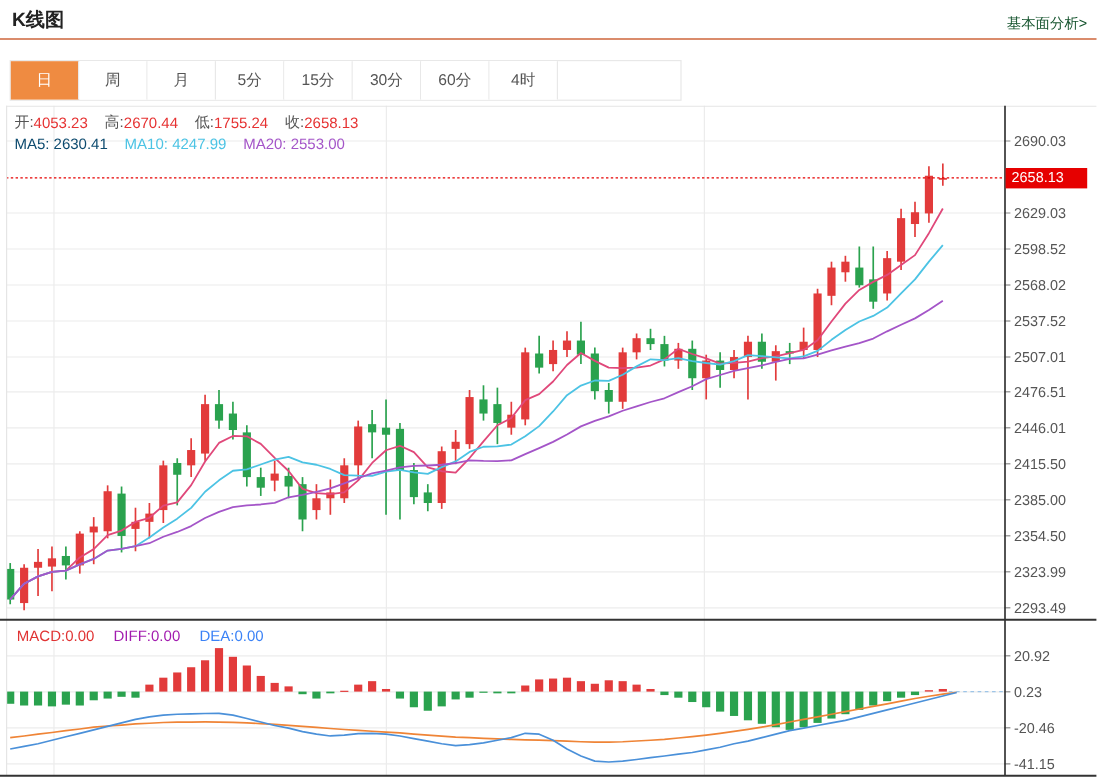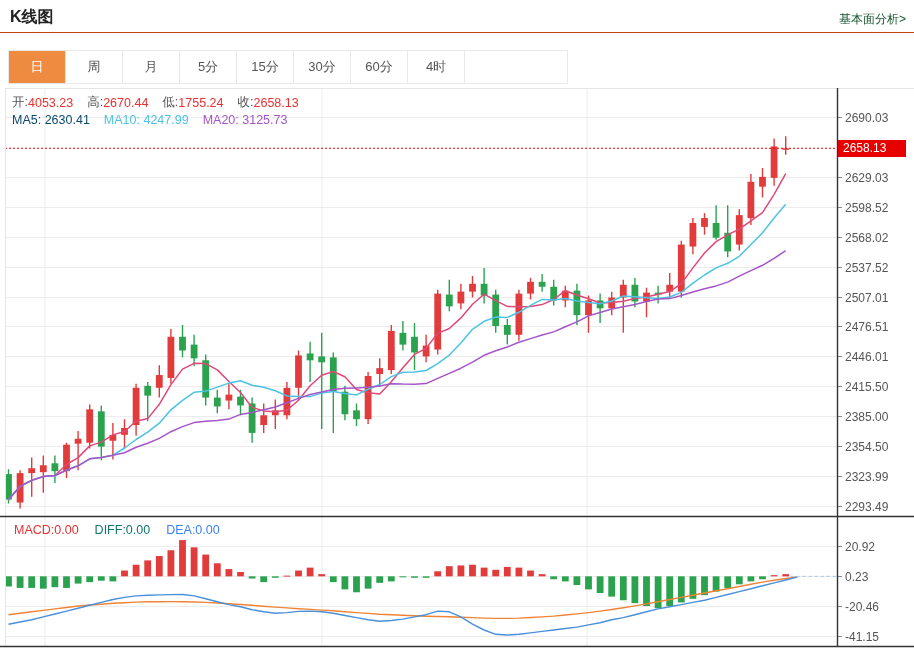--- a/index.html
+++ b/index.html
@@ -331,24 +331,24 @@
         <span class="val">2670.44</span>
       <span class="lbl">低:</span>
         <span class="val">1755.24</span>
       <span class="lbl">收:</span>
         <span class="val">2658.13</span>
     </div>
 
     <div class="ma-row">
       <span id="ma5Text" style="color: #0c4a6e;">MA5: 2630.41</span>
       <span id="ma10Text" style="color: rgb(76, 195, 228);">MA10: 4247.99</span>
-      <span id="ma20Text" style="color: rgb(164, 85, 200);">MA20: 3125.73</span>
+      <span id="ma20Text" style="color: rgb(164, 85, 200);">MA20: 2553.00</span>
     </div>
 
     <div class="macd-row">
       <span id="macdText" style="color: rgb(224, 51, 51);">MACD:0.00</span>
-      <span id="diffText" style="color: #0f766e;">DIFF:0.00</span>
+      <span id="diffText" style="color: #a21caf;">DIFF:0.00</span>
       <span id="deaText" style="color: #3b82f6;">DEA:0.00</span>
     </div>
 
     <div class="price-tag" style="background: rgb(230, 0, 0); top: 52.2934px;">2658.13</div>
   </div>
 </div>
 
 </body></html>

